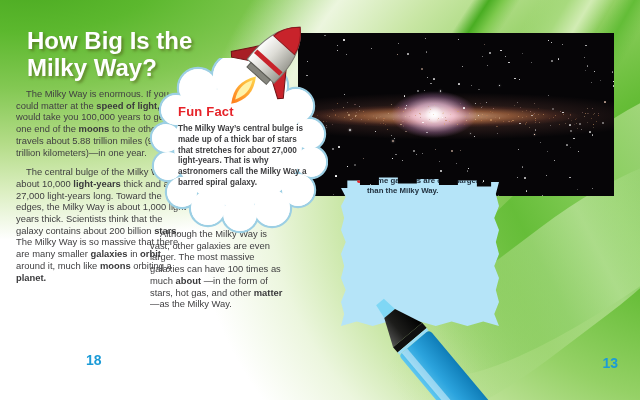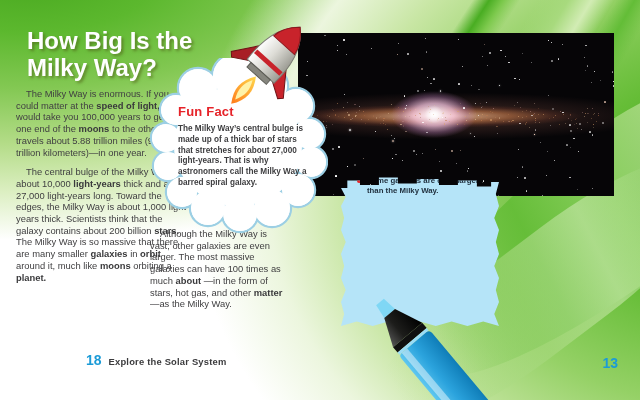--- a/index.html
+++ b/index.html
@@ -512,18 +512,17 @@
       <polygon points="43,42 57,42 69,70 31,70" fill="url(#gMarkTip)"></polygon>
       <rect x="31" y="70" width="38" height="7" fill="#101010"></rect>
       <rect x="31" y="77" width="38" height="3" fill="#9adcf6"></rect>
       <rect x="30" y="80" width="40" height="95" rx="4" fill="url(#gMarkBody)"></rect>
       <rect x="34" y="80" width="7" height="95" fill="rgba(255,255,255,.45)"></rect>
     </g>
   </svg>
 
   <div class="abs f-left">
     <span class="pagenum">18</span>
-    <span class="f-text">Explore the Solar System</span>
   </div>
   <div class="abs f-right">
     <span class="pagenum">13</span>
   </div>
 </div>
 
 </body></html>

